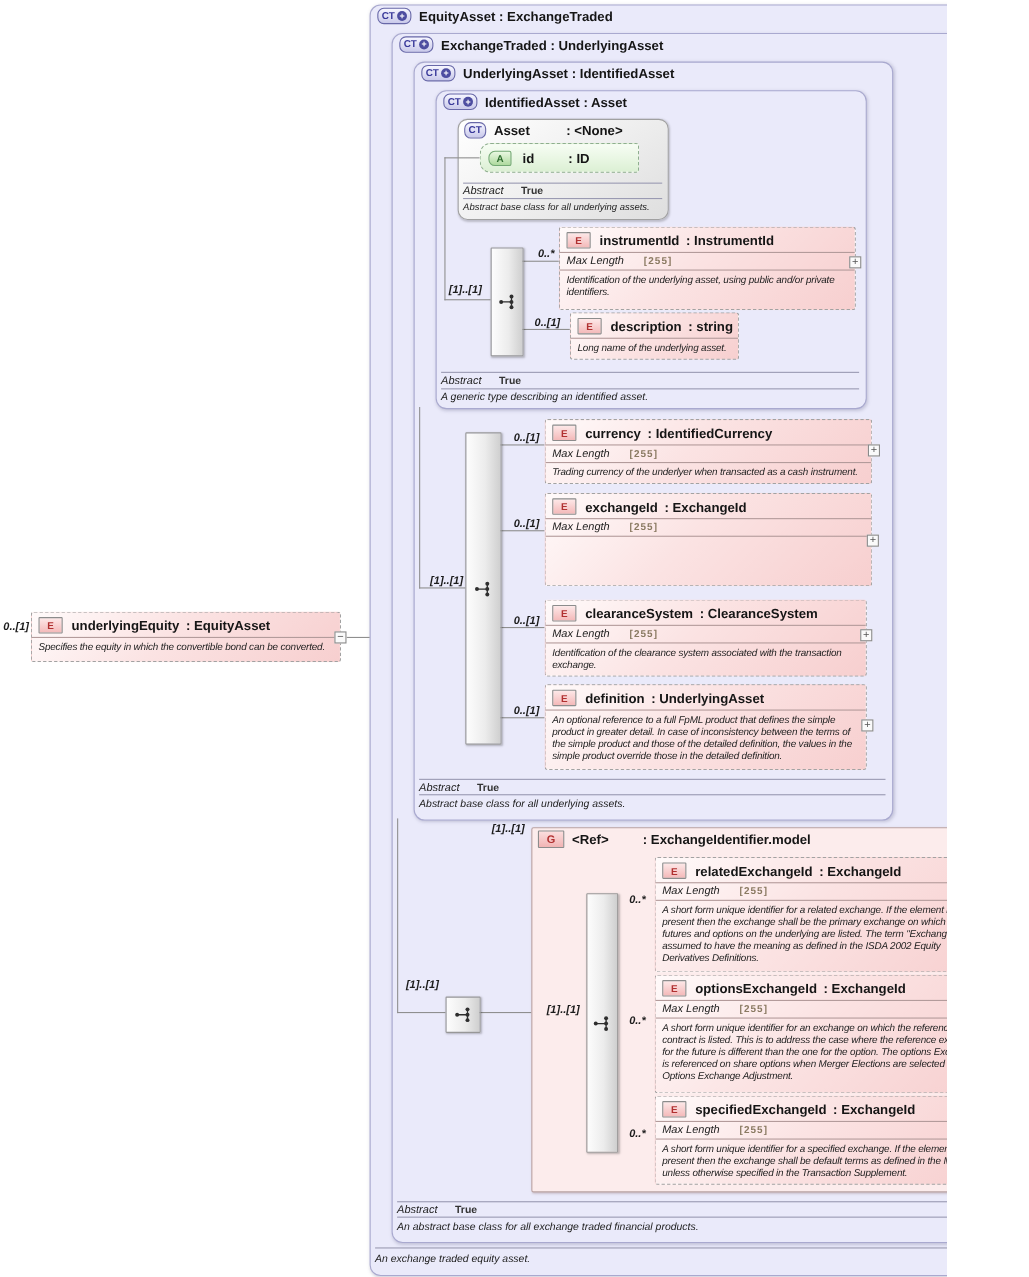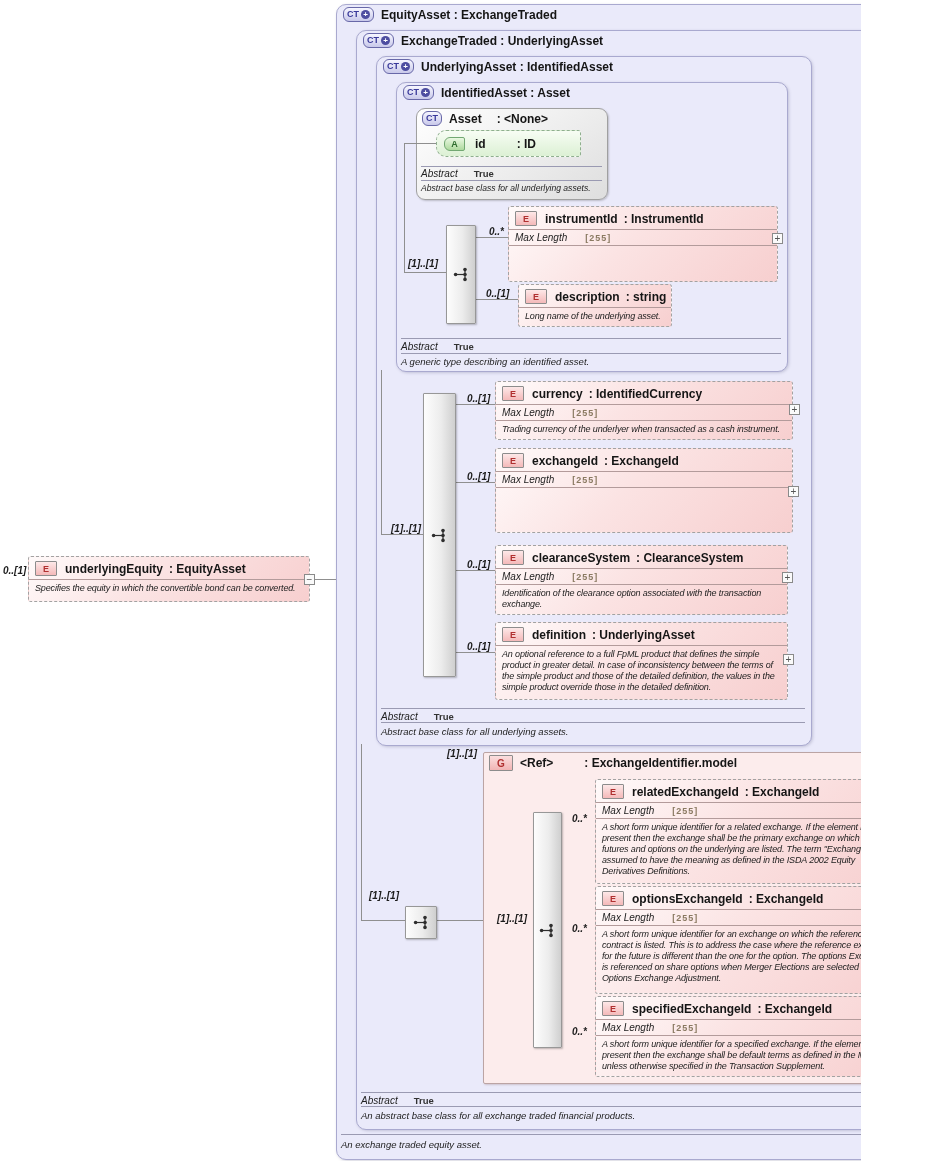--- a/index.html
+++ b/index.html
@@ -113,21 +113,21 @@
       </span>
     <span>IdentifiedAsset : Asset</span>
   </div>
 
   <div class="abox" style="left:416px;top:108px;width:190px;height:90px;"></div>
   <div class="cthead" style="left:422px;top:111px;">
     <span class="ic-ct">
         <span>CT</span>
       </span>
     <span>Asset</span>
-    <span style="margin-left:8px;">: &lt;None&gt;</span>
+    <span style="margin-left:26px;">: &lt;None&gt;</span>
   </div>
   <div class="atag" style="left:436px;top:130px;width:145px;height:27px;">
     <span class="ic-a">A</span>
     <span>id</span>
     <span style="margin-left:21px;">: ID</span>
   </div>
   <div class="fline" style="left:421px;top:166px;width:181px;"></div>
   <div class="fabs" style="left:421px;top:168px;">
     <span class="al">Abstract</span>
     <span class="av">True</span>
@@ -209,20 +209,21 @@
       <span class="ic-e">E</span>
       <span>instrumentId</span>
       <span class="etype">: InstrumentId</span>
     </div>
     <div class="esep"></div>
     <div class="emax">
       <span class="emaxl">Max Length</span>
       <span class="emaxv">[255]</span>
     </div>
     <div class="esep"></div>
+    <div class="edoc">Identification of the underlying asset, using public and/or private identifiers.</div>
   </div>
   <div class="pmbox" style="left:772px;top:233px;">+</div>
 
   <div class="card" style="left:486px;top:288px;">0..[1]</div>
   <div class="ebox" style="left:518px;top:284px;width:154px;min-height:42px;">
     <div class="ehead">
       <span class="ic-e">E</span>
       <span>description</span>
       <span class="etype">: string</span>
     </div>
@@ -279,21 +280,21 @@
       <span class="ic-e">E</span>
       <span>clearanceSystem</span>
       <span class="etype">: ClearanceSystem</span>
     </div>
     <div class="esep"></div>
     <div class="emax">
       <span class="emaxl">Max Length</span>
       <span class="emaxv">[255]</span>
     </div>
     <div class="esep"></div>
-    <div class="edoc">Identification of the clearance option associated with the transaction exchange.</div>
+    <div class="edoc">Identification of the clearance system associated with the transaction exchange.</div>
   </div>
   <div class="pmbox" style="left:782px;top:572px;">+</div>
 
   <div class="card" style="left:467px;top:641px;">0..[1]</div>
   <div class="ebox" style="left:495px;top:622px;width:293px;min-height:78px;">
     <div class="ehead">
       <span class="ic-e">E</span>
       <span>definition</span>
       <span class="etype">: UnderlyingAsset</span>
     </div>

